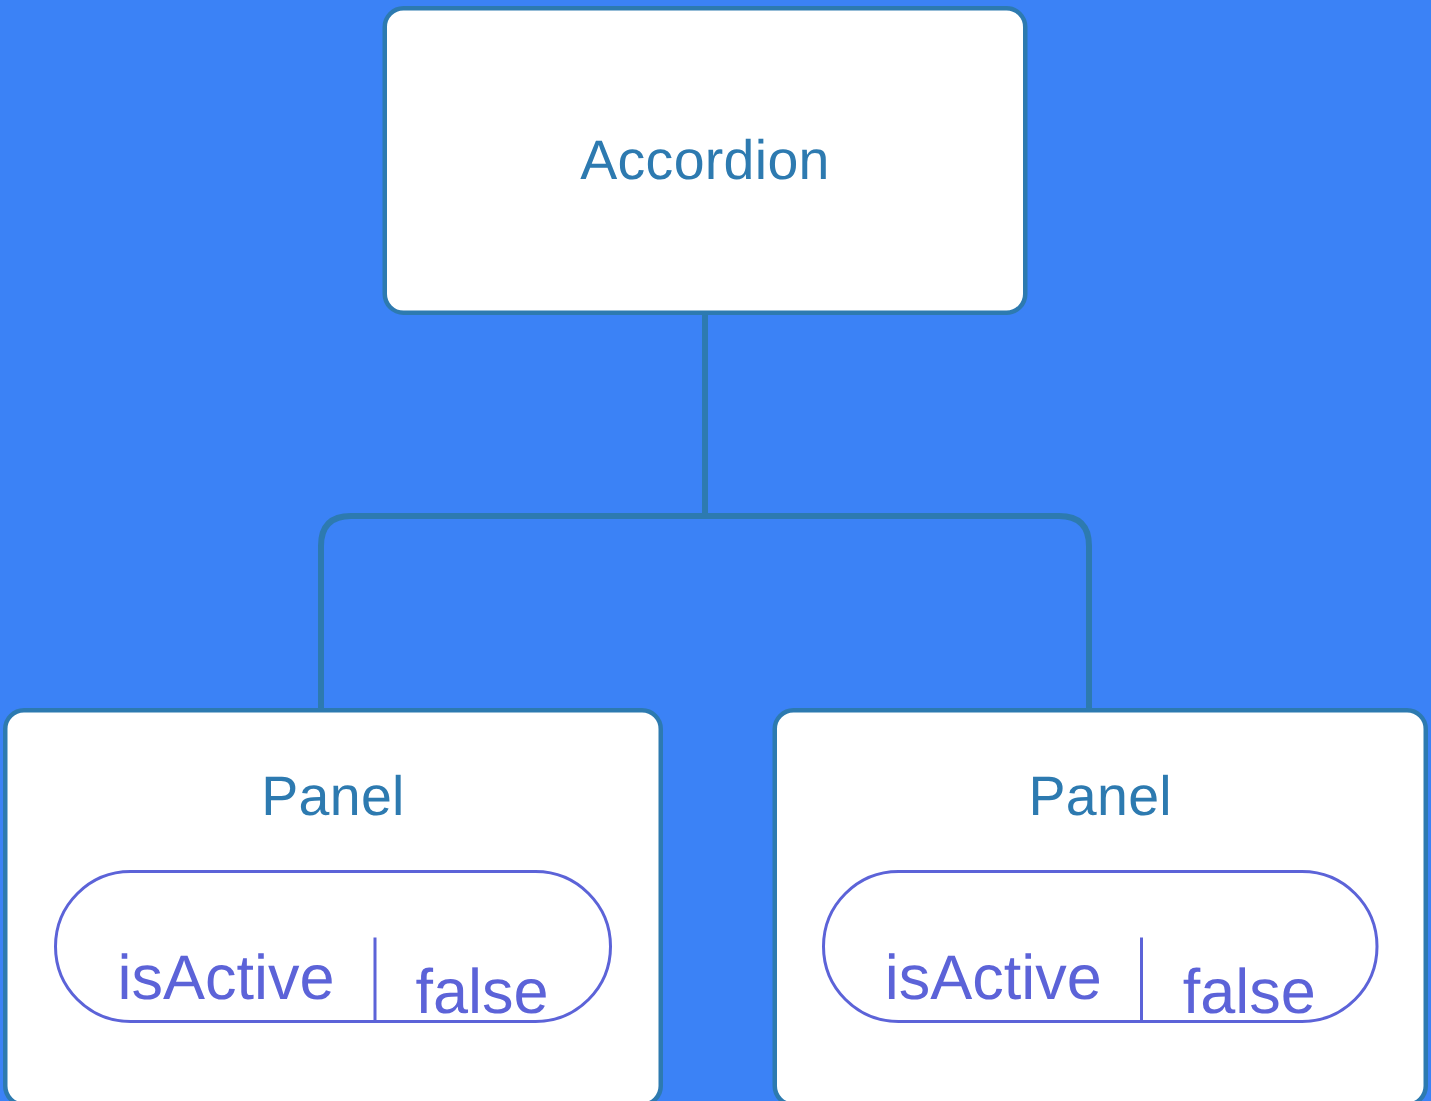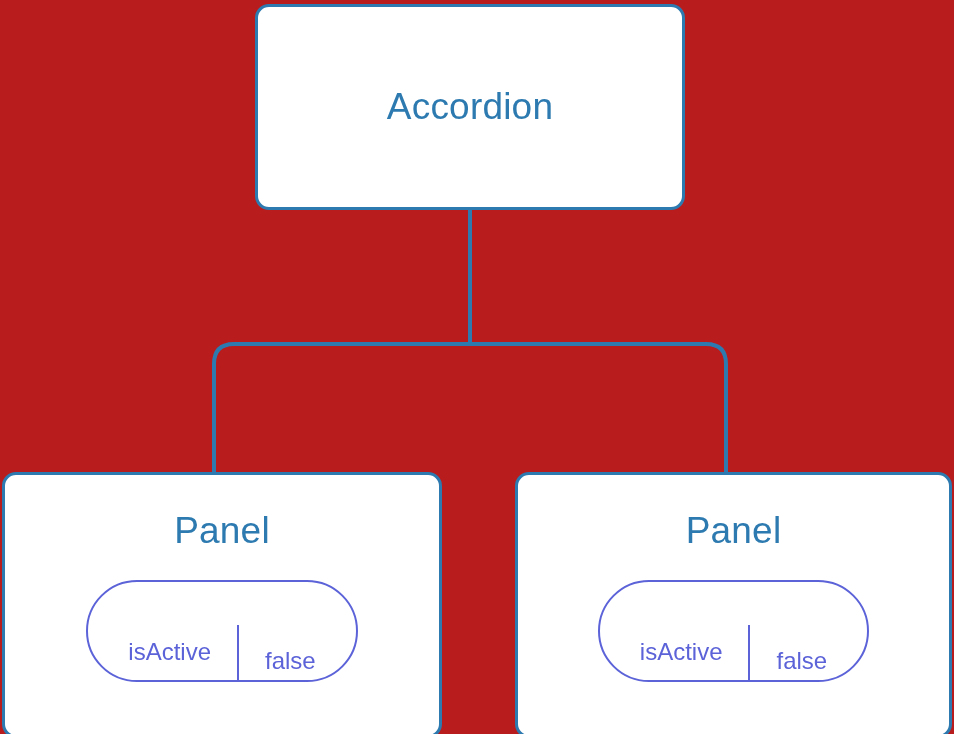--- a/index.html
+++ b/index.html
@@ -12,21 +12,21 @@
     height: 734px;
     overflow: hidden;
     font-family: "Liberation Sans", sans-serif;
     background: #4a6670;
   }
 
   #stage {
     position: relative;
     width: 954px;
     height: 734px;
-    background: #b91c1c;
+    background: #3b82f6;
     overflow: hidden;
   }
 
   
   #connectors {
     position: absolute;
     left: 0;
     top: 0;
     width: 954px;
     height: 734px;
@@ -93,21 +93,21 @@
     align-items: stretch;
     background: #ffffff;
     overflow: hidden;
   }
   .prop-key,
   .prop-value {
     display: flex;
     align-items: center;
     justify-content: center;
     color: #5c63d8;
-    font-size: 24px;
+    font-size: 42px;
     line-height: 1;
     white-space: nowrap;
     box-sizing: border-box;
     margin-top: 43px;
   }
   .prop-key {
     padding: 0 26px 0 40px;
   }
   .prop-value {
     padding: 18px 40px 0 26px;

